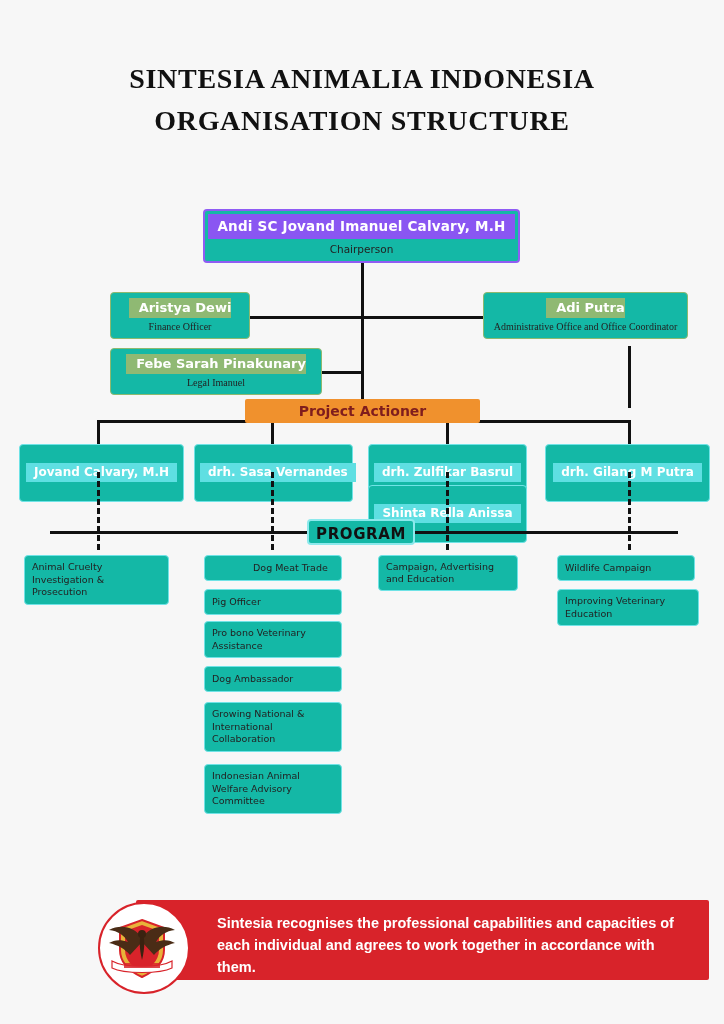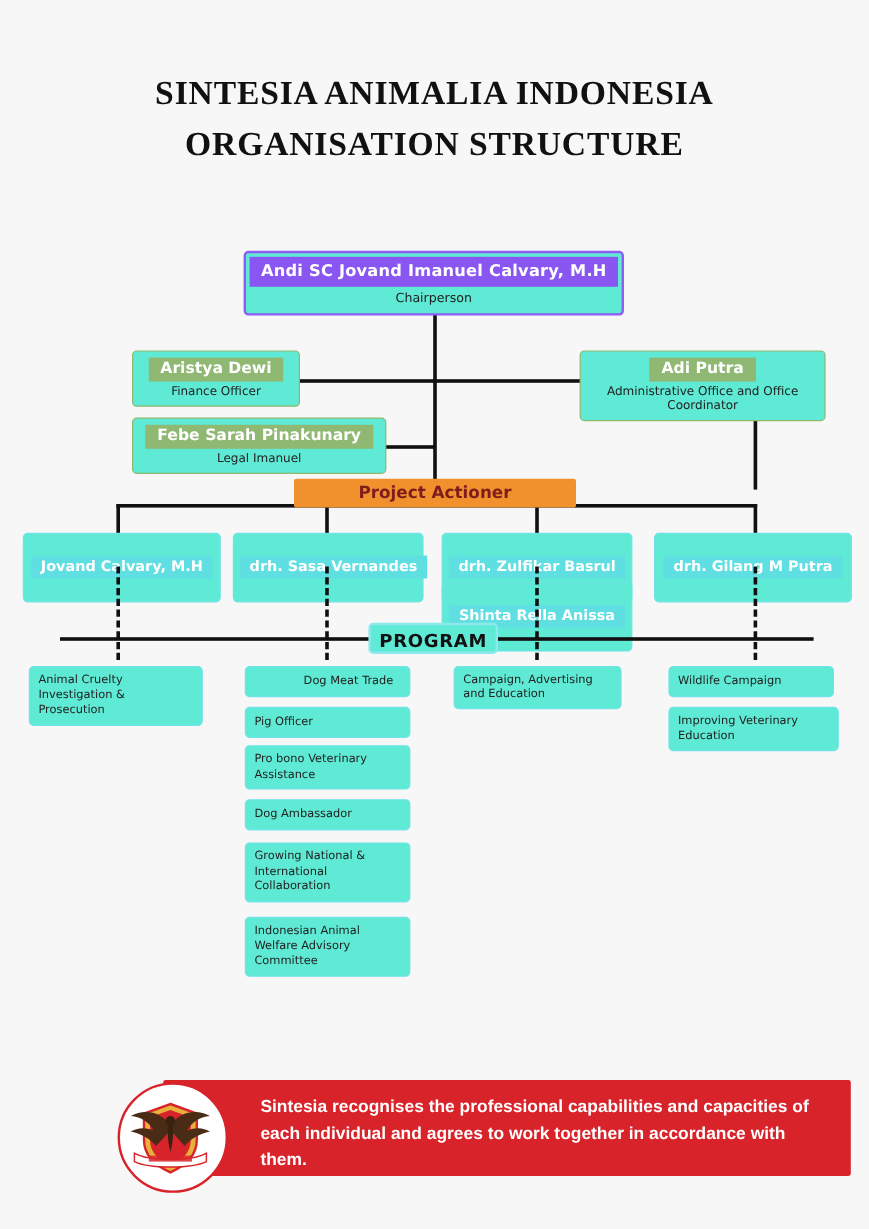--- a/index.html
+++ b/index.html
@@ -47,21 +47,21 @@
   .dash-v {
     position: absolute;
     width: 0;
     border-left: 3px dashed #111111;
   }
 
   
   .box {
     position: absolute;
     box-sizing: border-box;
-    background: #5eead4;
+    background: #14b8a6;
     border-radius: 4px;
   }
 
   
   .chair {
     border: 2px solid #8f5cf4;
     padding: 3px;
   }
   .chair .namebar {
     background: #8a56f2;
@@ -83,31 +83,32 @@
   .green {
     border: 1.5px solid #8db96f;
     padding: 5px 6px 5px 6px;
   }
   .green .namebar {
     background: #8fb973;
     color: #ffffff;
     font-weight: bold;
     font-size: 13px;
     text-align: center;
-    padding: 2px 10px 3px 10px;
+    padding: 2px 0 3px 10px;
     display: block;
     margin: 0 auto;
     width: fit-content;
   }
   .green .role {
     color: #222222;
     font-size: 10px;
     text-align: center;
     line-height: 12px;
     padding-top: 3px;
+    font-family: Liberation Serif, serif;
   }
 
   
   .orange {
     background: #f0912d;
     border: none;
     border-radius: 2px;
     color: #7f1d1d;
     font-weight: bold;
     font-size: 14px;

